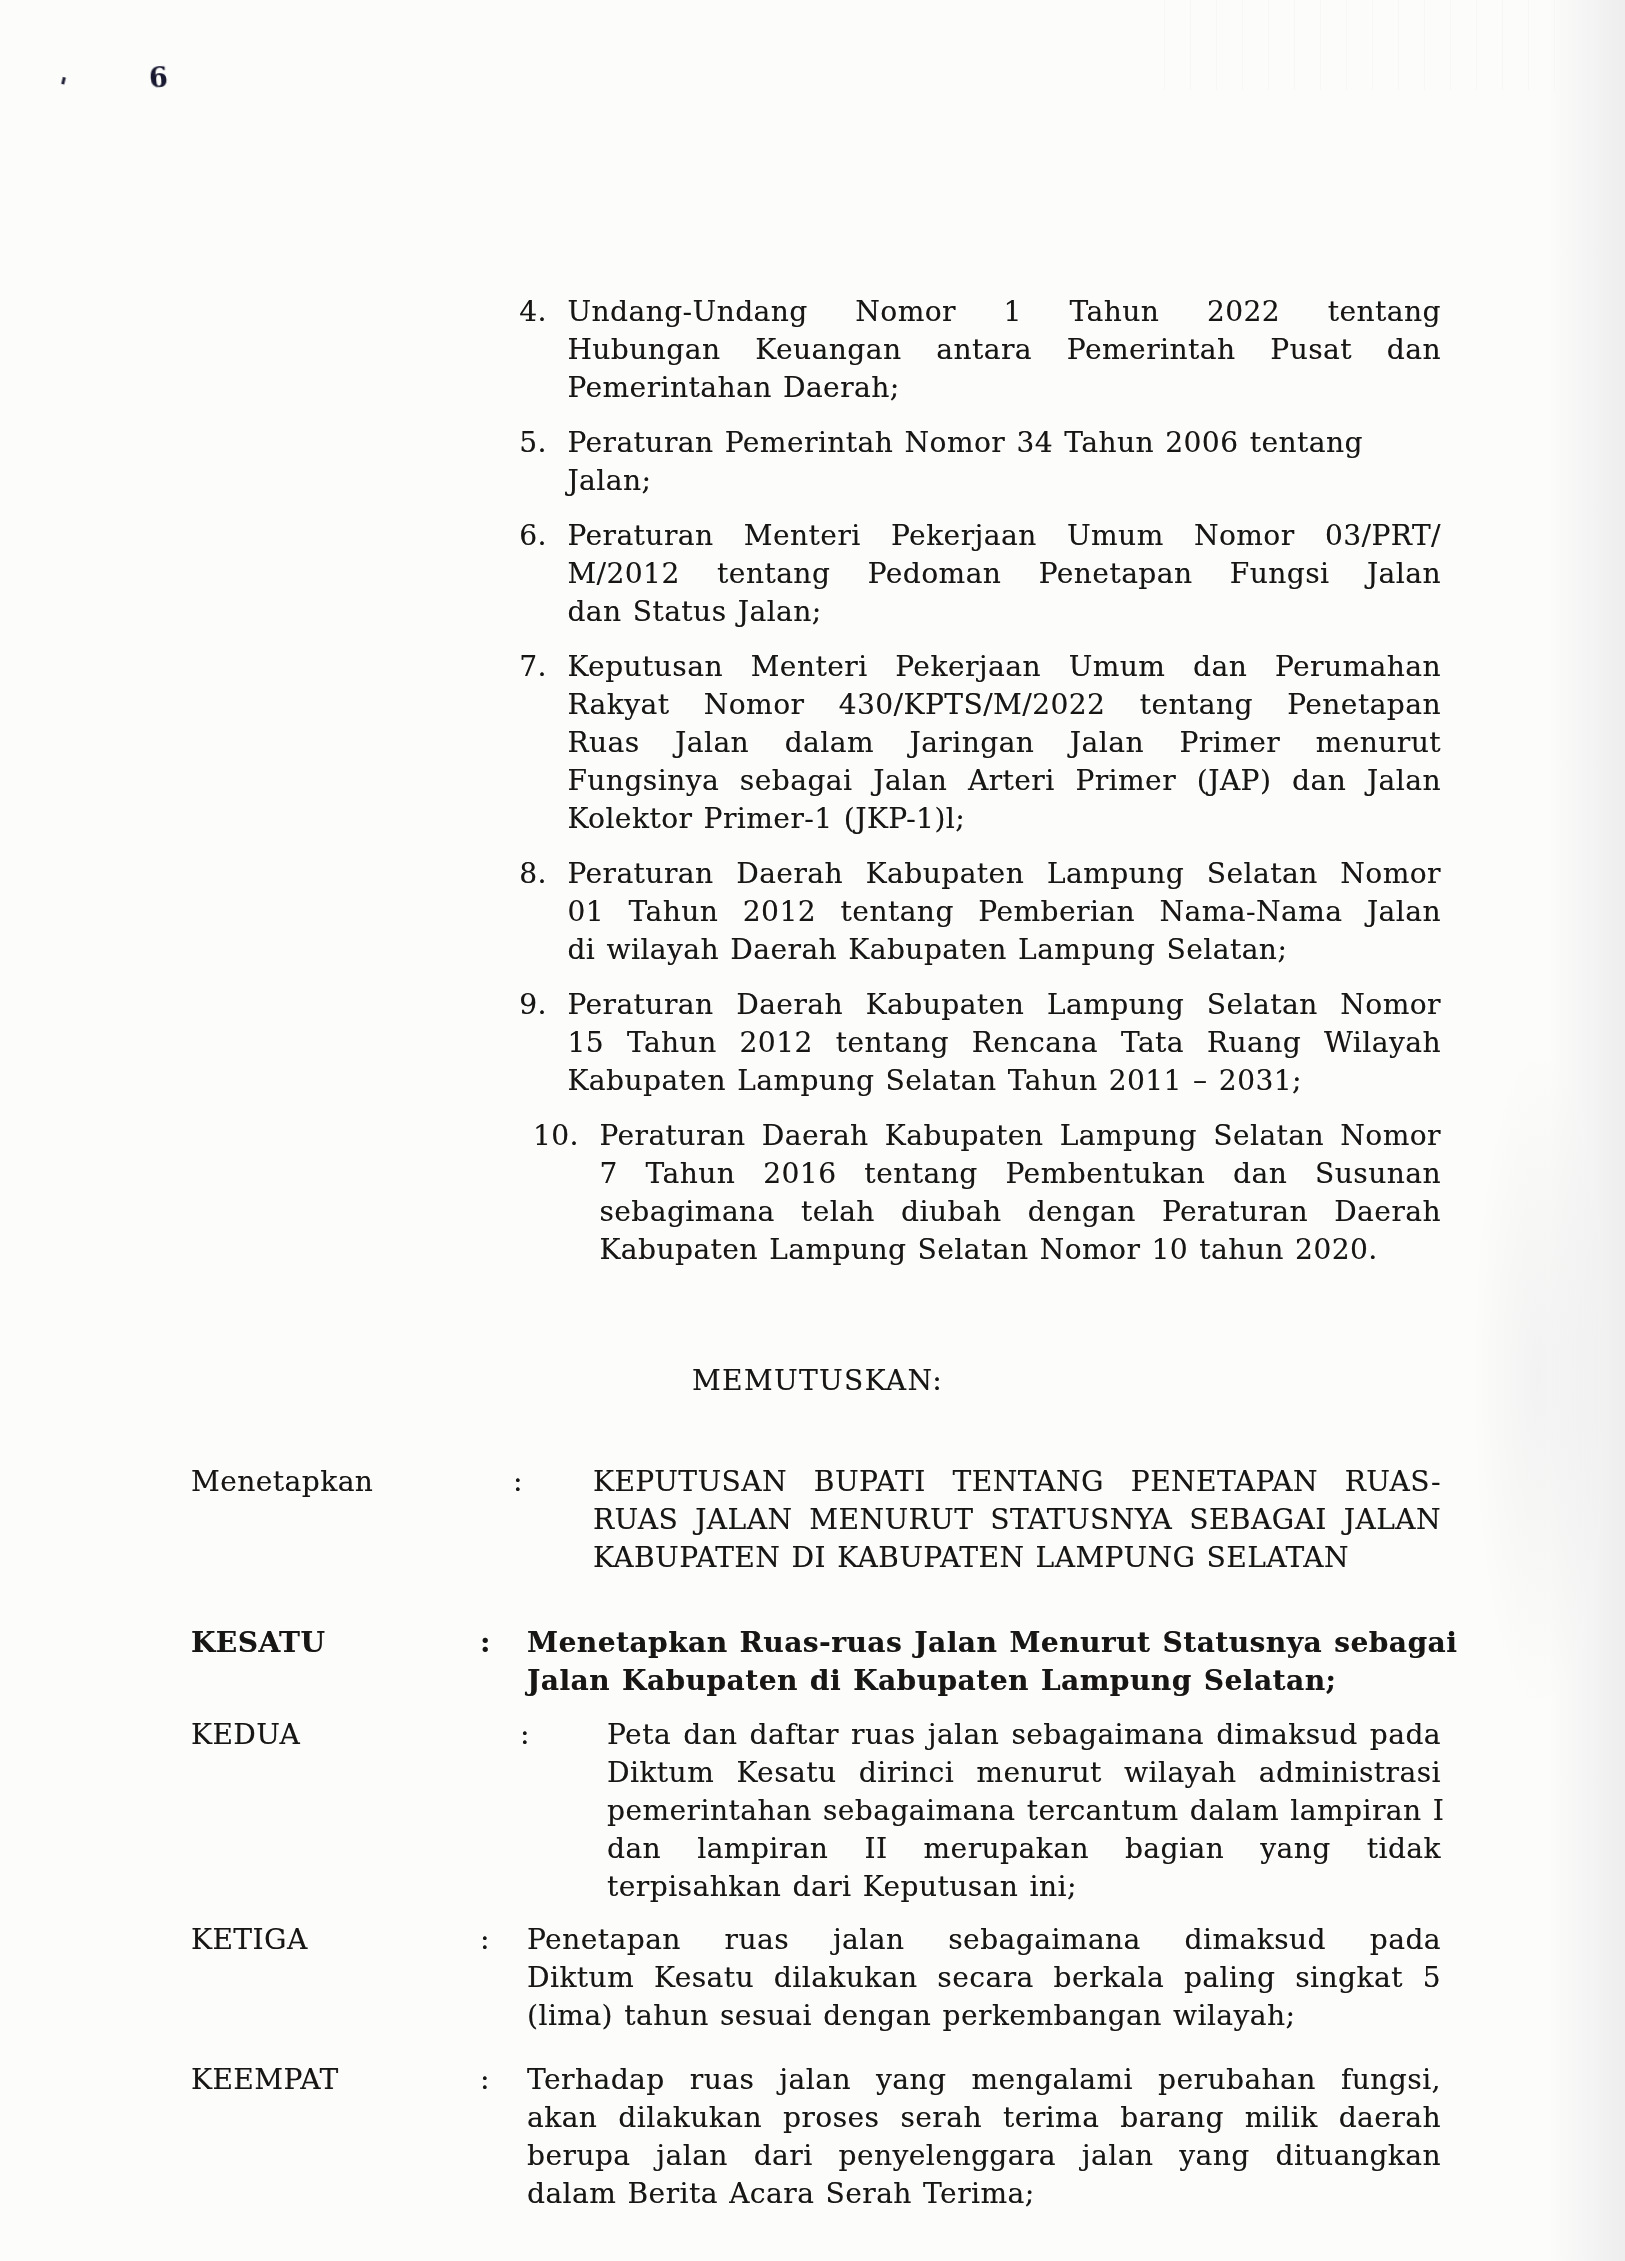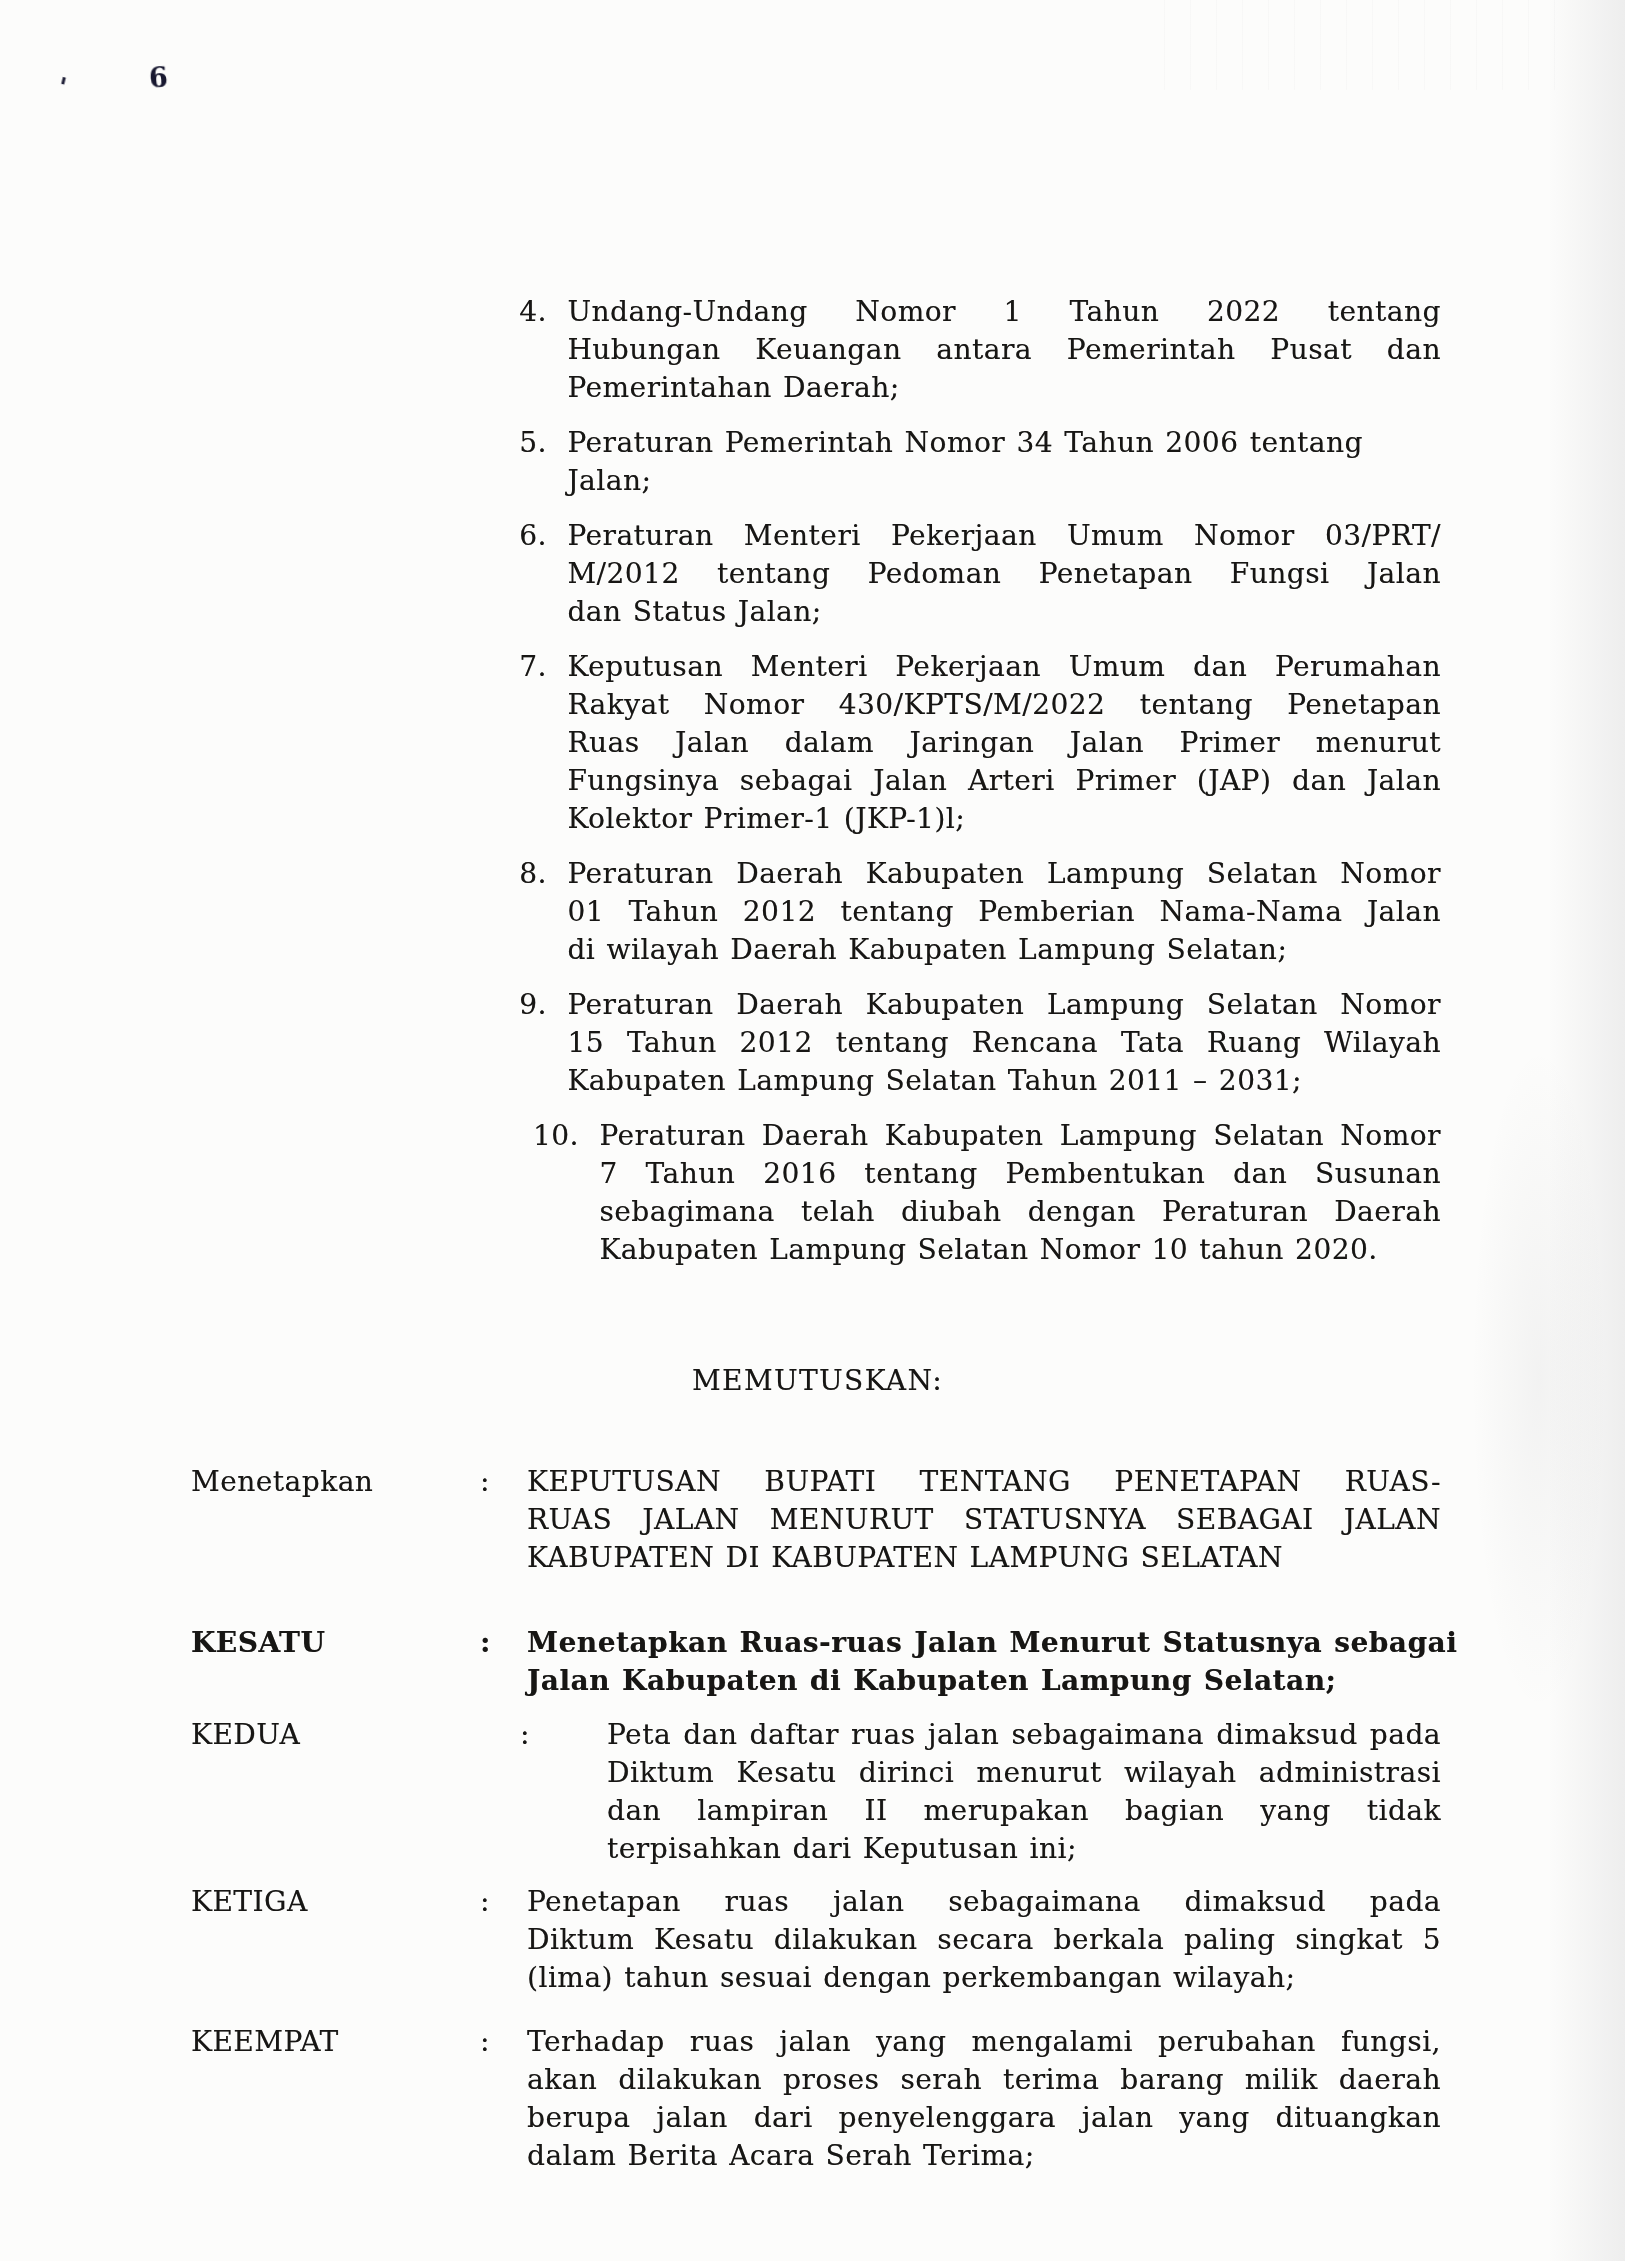--- a/index.html
+++ b/index.html
@@ -18,21 +18,21 @@
   .num{width:47px;flex:none;text-align:right;margin-right:20.4px;}
   .li-body{flex:1;min-width:0;}
   
   #heading{position:absolute;left:692px;top:1362px;letter-spacing:1.4px;}
   
   #dictums{position:absolute;left:191px;top:1463px;width:1250px;}
   .drow{display:flex;}
   .dlabel{width:289px;flex:none;}
   .dsep{width:47px;flex:none;}
   .dbody{flex:1;min-width:0;}
-  .mb104{margin-bottom:47px;} .mb36{margin-bottom:16.3px;font-weight:bold;}
+  .mb104{margin-bottom:47px;gap:33px;} .mb36{margin-bottom:16.3px;font-weight:bold;}
   .mb32{margin-bottom:14.5px;gap:40px;} .mb58{margin-bottom:26px;}
   
   #mark1{position:absolute;left:58px;top:72px;font-size:26px;color:#202038;
          transform:rotate(14deg);font-weight:bold;filter:blur(0.3px);}
   #mark2{position:absolute;left:149px;top:62px;font-size:27px;color:#181830;
          transform:rotate(-4deg) scaleY(1.05);font-weight:bold;filter:blur(0.4px);}
   
   .edge-right{position:absolute;right:0;top:0;bottom:0;width:77px;
       background:linear-gradient(to right,rgba(0,0,0,0),rgba(90,90,100,0.09));}
   .crease{position:absolute;right:18px;top:1040px;width:136px;height:678px;
@@ -143,20 +143,21 @@
         <div class="ln">Jalan Kabupaten di Kabupaten Lampung Selatan;</div>
       </div>
     </div>
 
     <div class="drow mb32">
       <div class="dlabel">KEDUA</div>
       <div class="dsep">:</div>
       <div class="dbody">
         <div class="ln j">Peta dan daftar ruas jalan sebagaimana dimaksud pada</div>
         <div class="ln j">Diktum Kesatu dirinci menurut wilayah administrasi</div>
+        <div class="ln j">pemerintahan sebagaimana tercantum dalam lampiran I</div>
         <div class="ln j">dan lampiran II merupakan bagian yang tidak</div>
         <div class="ln">terpisahkan dari Keputusan ini;</div>
       </div>
     </div>
 
     <div class="drow mb58">
       <div class="dlabel">KETIGA</div>
       <div class="dsep">:</div>
       <div class="dbody">
         <div class="ln j">Penetapan ruas jalan sebagaimana dimaksud pada</div>

